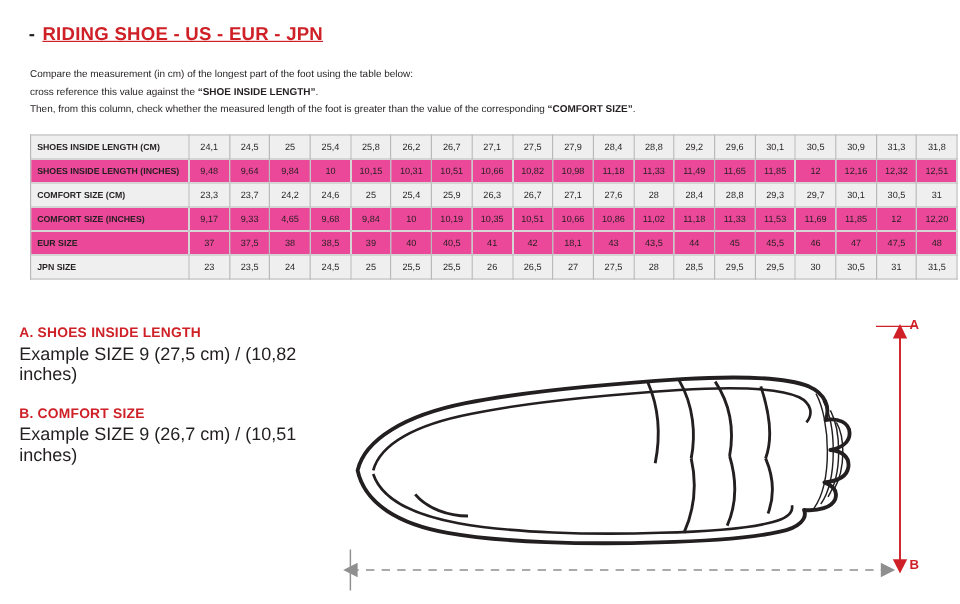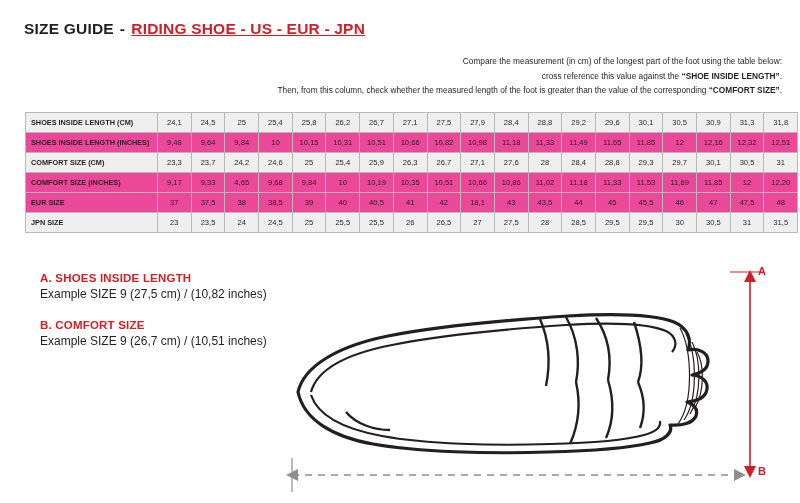--- a/index.html
+++ b/index.html
@@ -44,21 +44,21 @@
     font-weight: bold;
     text-decoration: underline;
   }
   
   .intro {
     margin: 16px 0 0 7px;
     font-size: 8.3px;
     line-height: 1.75;
     color: #231f20;
   }
-  .intro div { white-space: nowrap; text-align: right; }
+  .intro div { white-space: nowrap; }
   .intro b { font-weight: bold; }
   
   .table-wrap {
     margin: 14px 0 0 7px;
     width: 772px;
   }
   table.size-table {
     border-collapse: collapse;
     width: 772px;
     table-layout: fixed;
@@ -81,34 +81,34 @@
   }
   tr.shade td {
     background: #efefef;
   }
   tr.plain td {
     background: #ec4899;
   }
   
   .legend {
     position: absolute;
-    left: 40px;
+    left: 16px;
     top: 272px;
     width: 260px;
   }
   .legend h3 {
     margin: 0;
     font-size: 11.5px;
     color: #cf2027;
     font-weight: bold;
     letter-spacing: 0.2px;
   }
   .legend p {
     margin: 3px 0 0 0;
-    font-size: 12px;
+    font-size: 15px;
     color: #231f20;
   }
   .legend .block2 { margin-top: 18px; }
   
   .diagram {
     position: absolute;
     left: 278px;
     top: 262px;
     width: 500px;
     height: 238px;
@@ -122,21 +122,20 @@
   }
   #label-a { left: 480px; top: 3px; }
   #label-b { left: 480px; top: 203px; }
 </style>
 </head>
 <body>
 
 <div class="page">
 
   <div class="title-row">
-    <span class="title-main">SIZE GUIDE</span>
     <span class="title-dash">-</span>
     <span class="title-red">RIDING SHOE  - US - EUR - JPN</span>
   </div>
 
   <div class="intro">
     <div>
       <span>Compare the measurement (in cm) of the longest part of the foot using the table below:</span>
     </div>
     <div>
       <span>cross reference this value against the </span><b>“SHOE INSIDE LENGTH”</b><span>.</span>

